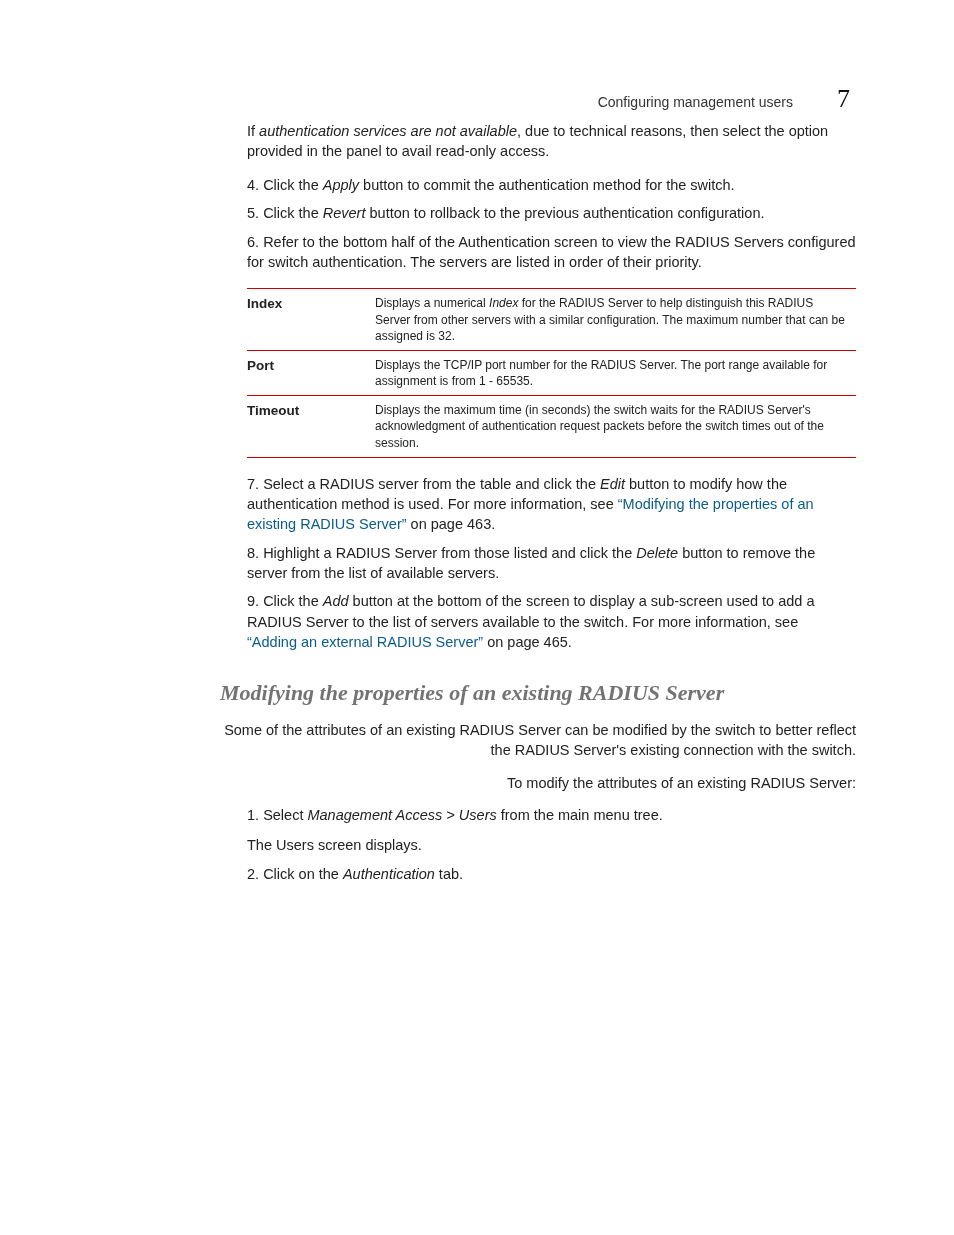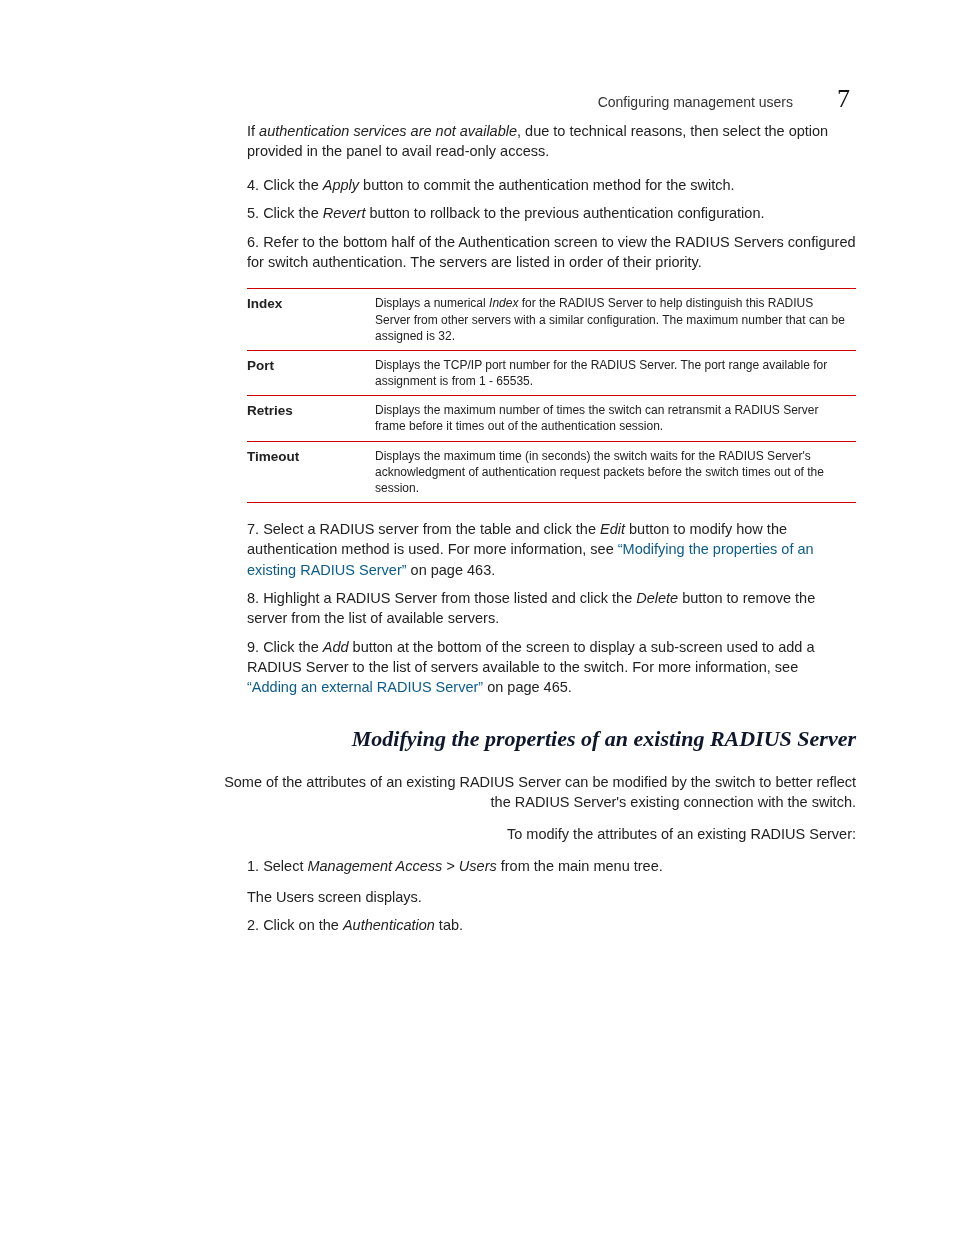--- a/index.html
+++ b/index.html
@@ -66,23 +66,22 @@
     font-family: "Arial Narrow", Arial, sans-serif;
     font-stretch: condensed;
     font-size: 13.5px;
   }
   .link { color: #0b5c8a; }
   h2.sec {
     font-family: Georgia, "Times New Roman", serif;
     font-style: italic;
     font-weight: bold;
     font-size: 22px;
-    margin: 28px 0 20px 0;
-    color: #0f172a;
-    text-align: right;
+    margin: 28px 0 14px 0;
+    color: #737373;
   }
   .sub-para { margin-bottom: 12px; line-height: 1.4; text-align: right; }
 </style>
 </head>
 <body>
 
 <div class="running-head">
   <span>Configuring management users</span>
   <span class="chap-num">7</span>
 </div>
@@ -103,24 +102,20 @@
     <tbody>
         <tr>
       <td class="term">Index</td>
       <td><span>Displays a numerical </span><span class="italic">Index</span><span> for the RADIUS Server to help distinguish this RADIUS Server from other servers with a similar configuration. The maximum number that can be assigned is 32.</span></td>
     </tr>
     <tr>
       <td class="term">Port</td>
       <td>Displays the TCP/IP port number for the RADIUS Server. The port range available for assignment is from 1 - 65535.</td>
     </tr>
     <tr>
-      <td class="term">Retries</td>
-      <td>Displays the maximum number of times the switch can retransmit a RADIUS Server frame before it times out of the authentication session.</td>
-    </tr>
-    <tr>
       <td class="term">Timeout</td>
       <td>Displays the maximum time (in seconds) the switch waits for the RADIUS Server's acknowledgment of authentication request packets before the switch times out of the session.</td>
     </tr>
   </tbody>
     </table>
 
   <ol class="steps" start="7">
     <li><span class="body"><span>Select a RADIUS server from the table and click the </span><span class="italic">Edit</span><span> button to modify how the authentication method is used. For more information, see </span><span class="link">“Modifying the properties of an existing RADIUS Server”</span><span> on page 463.</span></span></li>
     <li><span class="body"><span>Highlight a RADIUS Server from those listed and click the </span><span class="italic">Delete</span><span> button to remove the server from the list of available servers.</span></span></li>
     <li><span class="body"><span>Click the </span><span class="italic">Add</span><span> button at the bottom of the screen to display a sub-screen used to add a RADIUS Server to the list of servers available to the switch. For more information, see </span><br><span class="link">“Adding an external RADIUS Server”</span><span> on page 465.</span></span></li>

